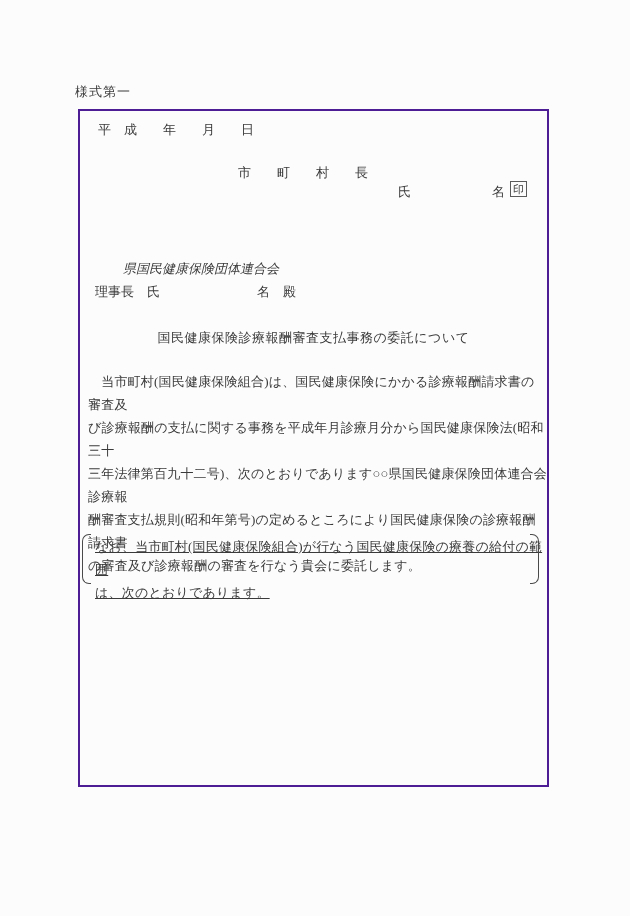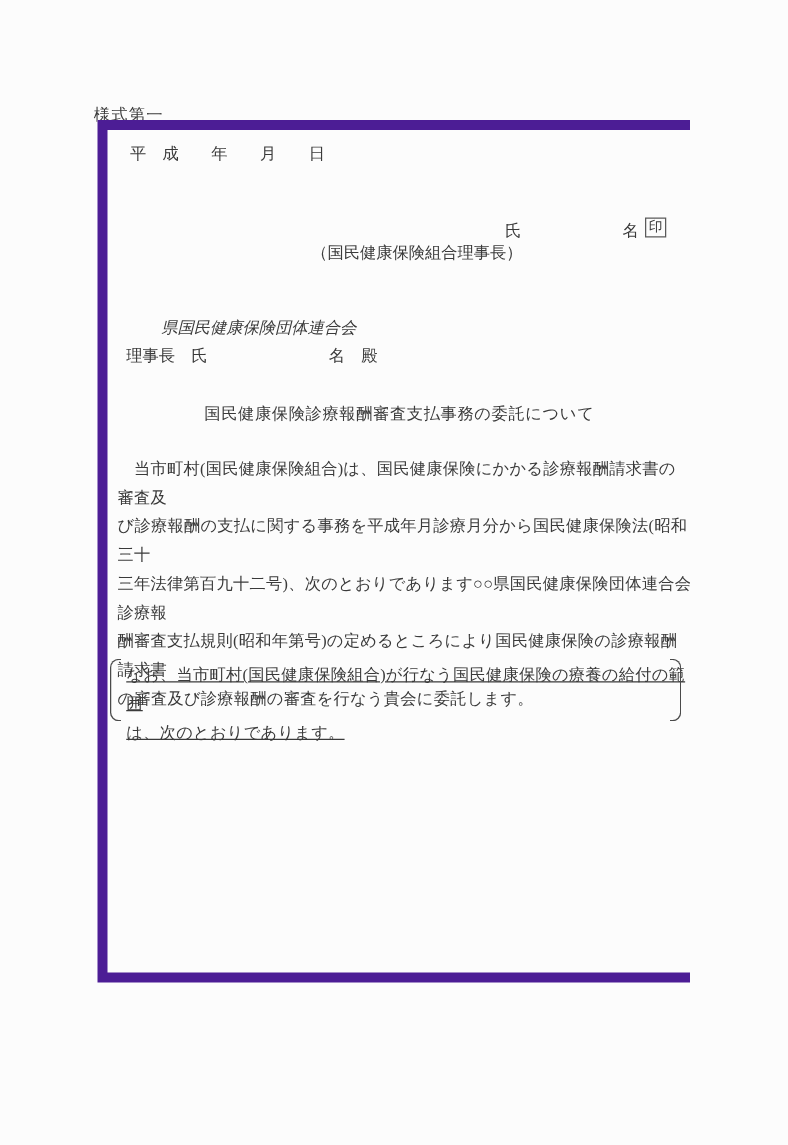--- a/index.html
+++ b/index.html
@@ -19,24 +19,24 @@
   .form-label {
     position: absolute;
     left: 75px;
     top: 83px;
     font-size: 13px;
     letter-spacing: 1px;
   }
   .doc-box {
     position: absolute;
     left: 78px;
-    top: 96px;
+    top: 109px;
     width: 467px;
     height: 674px;
-    border: 8px solid #4c1d95;
+    border: 2px solid #4c1d95;
     background: #fcfcfc;
   }
   .doc-box span, .doc-box div {
     font-size: 13px;
     color: #3a3a3a;
   }
   .abs { position: absolute; white-space: pre; }
 
   .date-line   { left: 18px;  top: 10px; }
   .mayor-line  { left: 158px; top: 53px; }
@@ -100,28 +100,28 @@
 <body>
 
 <div class="page">
 
   <div class="form-label">様式第一</div>
 
   <div class="doc-box">
 
     <span class="abs date-line">平　成　　年　　月　　日</span>
 
+    <span class="abs mayor-line">市　　町　　村　　長</span>
 
     <span class="abs surname">氏</span>
 
     <span class="abs givenname">名</span>
 
     <span class="abs seal-box">印</span>
 
-    <span class="abs alt-title">（国民健康保険組合理事長）</span>
 
     <span class="abs federation">県国民健康保険団体連合会</span>
 
     <span class="abs chair-left">理事長　氏</span>
 
     <span class="abs chair-right">名　殿</span>
 
     <div class="abs doc-title">国民健康保険診療報酬審査支払事務の委託について</div>
 
     <div class="abs body-text">　当市町村(国民健康保険組合)は、国民健康保険にかかる診療報酬請求書の審査及

